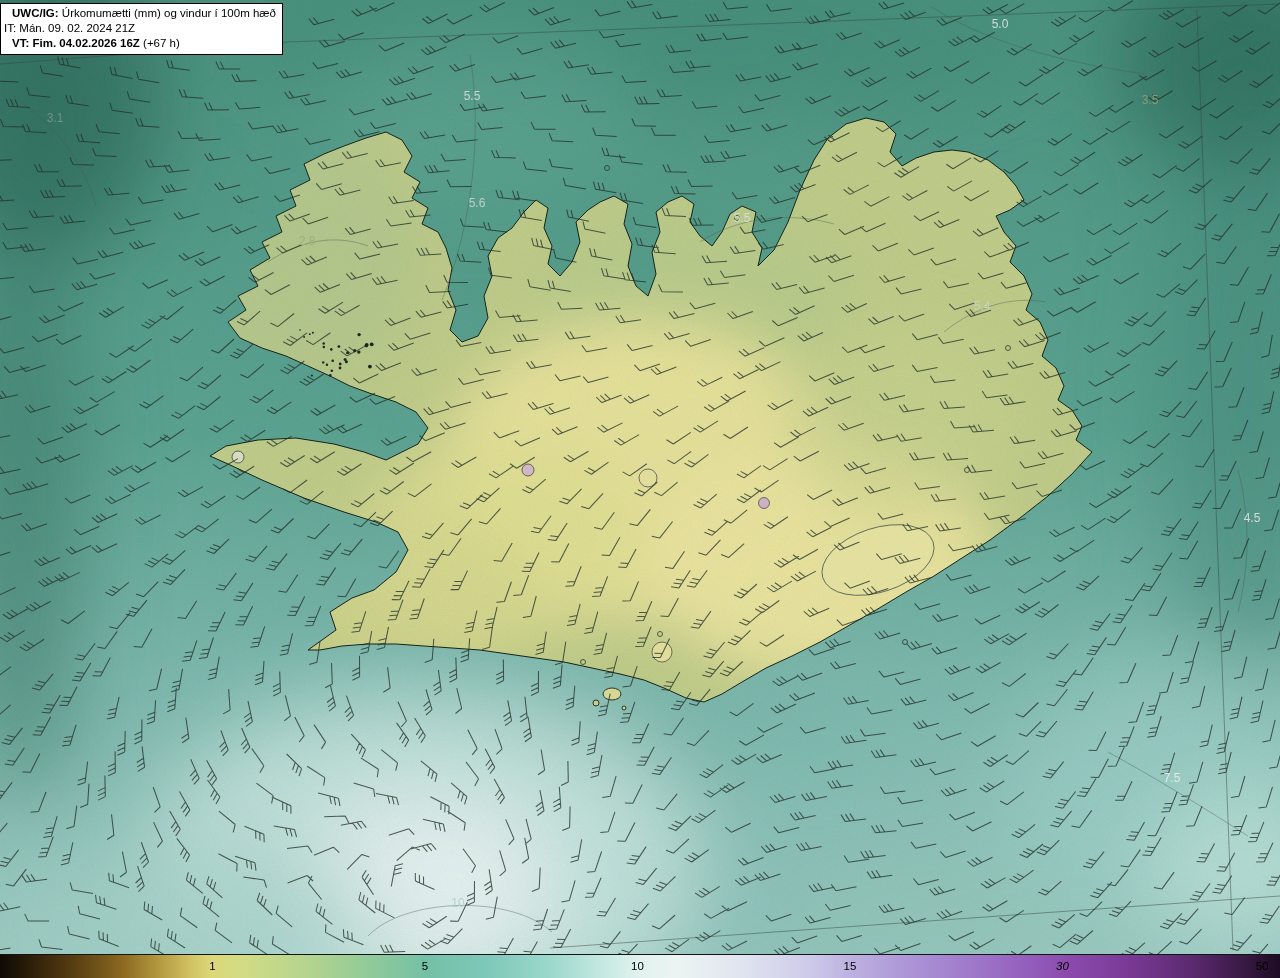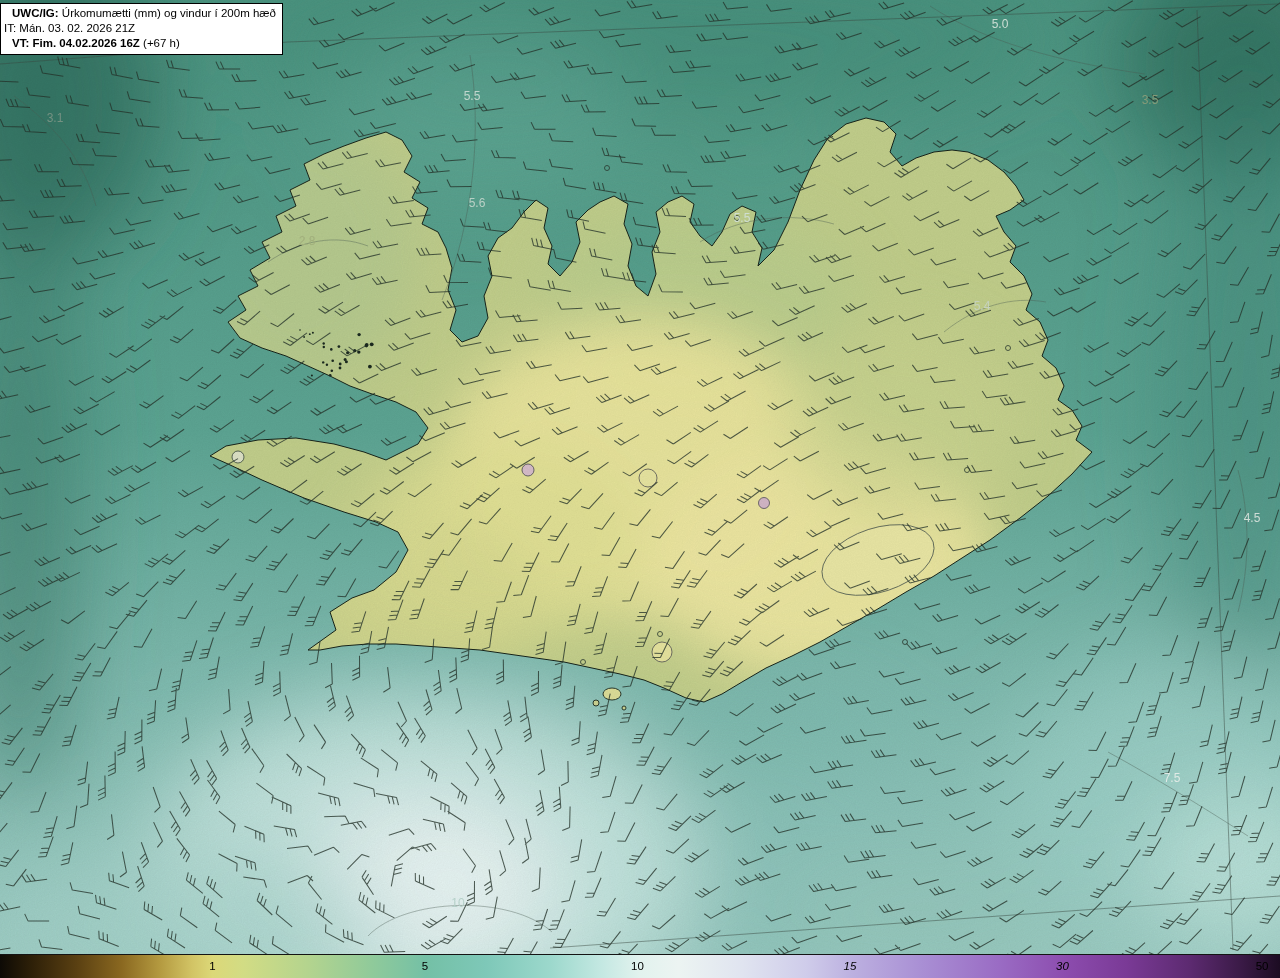--- a/index.html
+++ b/index.html
@@ -189,29 +189,29 @@
           <text x="982" y="310" fill="#cfdcc9" class="contour-label">5.4</text>
           <text x="1252" y="522" fill="#dfeae4" class="contour-label">4.5</text>
           <text x="1172" y="782" fill="#eef6f2" class="contour-label">7.5</text>
           <text x="458" y="907" fill="#bcd8d0" class="contour-label">10</text>
         </g>
 
       <rect x="0" y="0" width="1280" height="955" filter="url(#grain)" opacity="0.05"></rect>
     </svg>
 
     <div class="title-box">
-      <div><b>UWC/IG:</b><span> Úrkomumætti (mm) og vindur í 200m hæð</span></div>
-      <div>IT: Mán. 03. 02. 2026 21Z</div>
+      <div><b>UWC/IG:</b><span> Úrkomumætti (mm) og vindur í 100m hæð</span></div>
+      <div>IT: Mán. 09. 02. 2024 21Z</div>
       <div><b>VT: Fim. 04.02.2026 16Z</b><span> (+67 h)</span></div>
     </div>
   </div>
 
   <div class="colorbar">
     <div class="cb-ticks" id="cb-ticks">
         <span class="cb-tick" style="left: 16.6%;">1</span>
         <span class="cb-tick" style="left: 33.2%;">5</span>
         <span class="cb-tick" style="left: 49.8%;">10</span>
-        <span class="cb-tick" style="left: 66.4%; font-style: italic;">15</span>
+        <span class="cb-tick" style="left: 66.4%;">15</span>
         <span class="cb-tick" style="left: 83%; font-style: italic;">30</span>
         <span class="cb-tick" style="left: 98.6%;">50</span>
       </div>
   </div>
 </div>
 
 </body></html>

